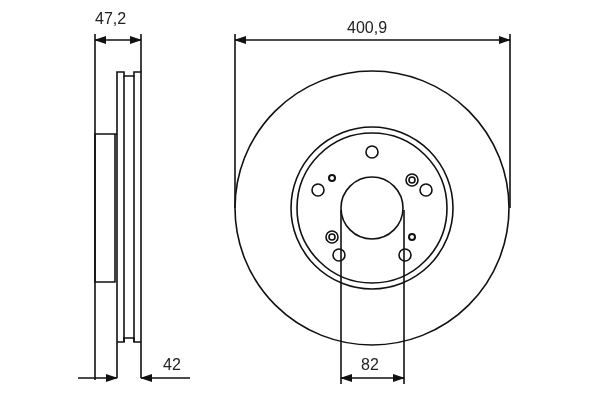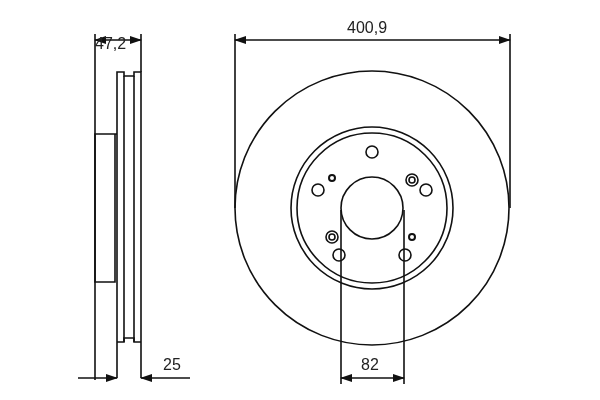--- a/index.html
+++ b/index.html
@@ -65,16 +65,16 @@
     <circle cx="412" cy="180" r="3"></circle>
     <circle cx="332" cy="237" r="6"></circle>
     <circle cx="332" cy="237" r="3"></circle>
 
     <line x1="341" y1="210" x2="341" y2="384"></line>
     <line x1="404" y1="210" x2="404" y2="384"></line>
     <line x1="341" y1="378" x2="404" y2="378" marker-start="url(#arrs)" marker-end="url(#arr)"></line>
   </g>
 </svg>
 
-<span class="dim-label" style="left:95px; top:36px;text-align:center;">47,2</span>
+<span class="dim-label" style="left:95px; top:11px;text-align:center;">47,2</span>
 <span class="dim-label" style="left:347px; top:20px;">400,9</span>
-<span class="dim-label" style="left:163px; top:357px;">25</span>
+<span class="dim-label" style="left:163px; top:357px;">42</span>
 <span class="dim-label" style="left:361px; top:357px;">82</span>
 
 </body></html>

